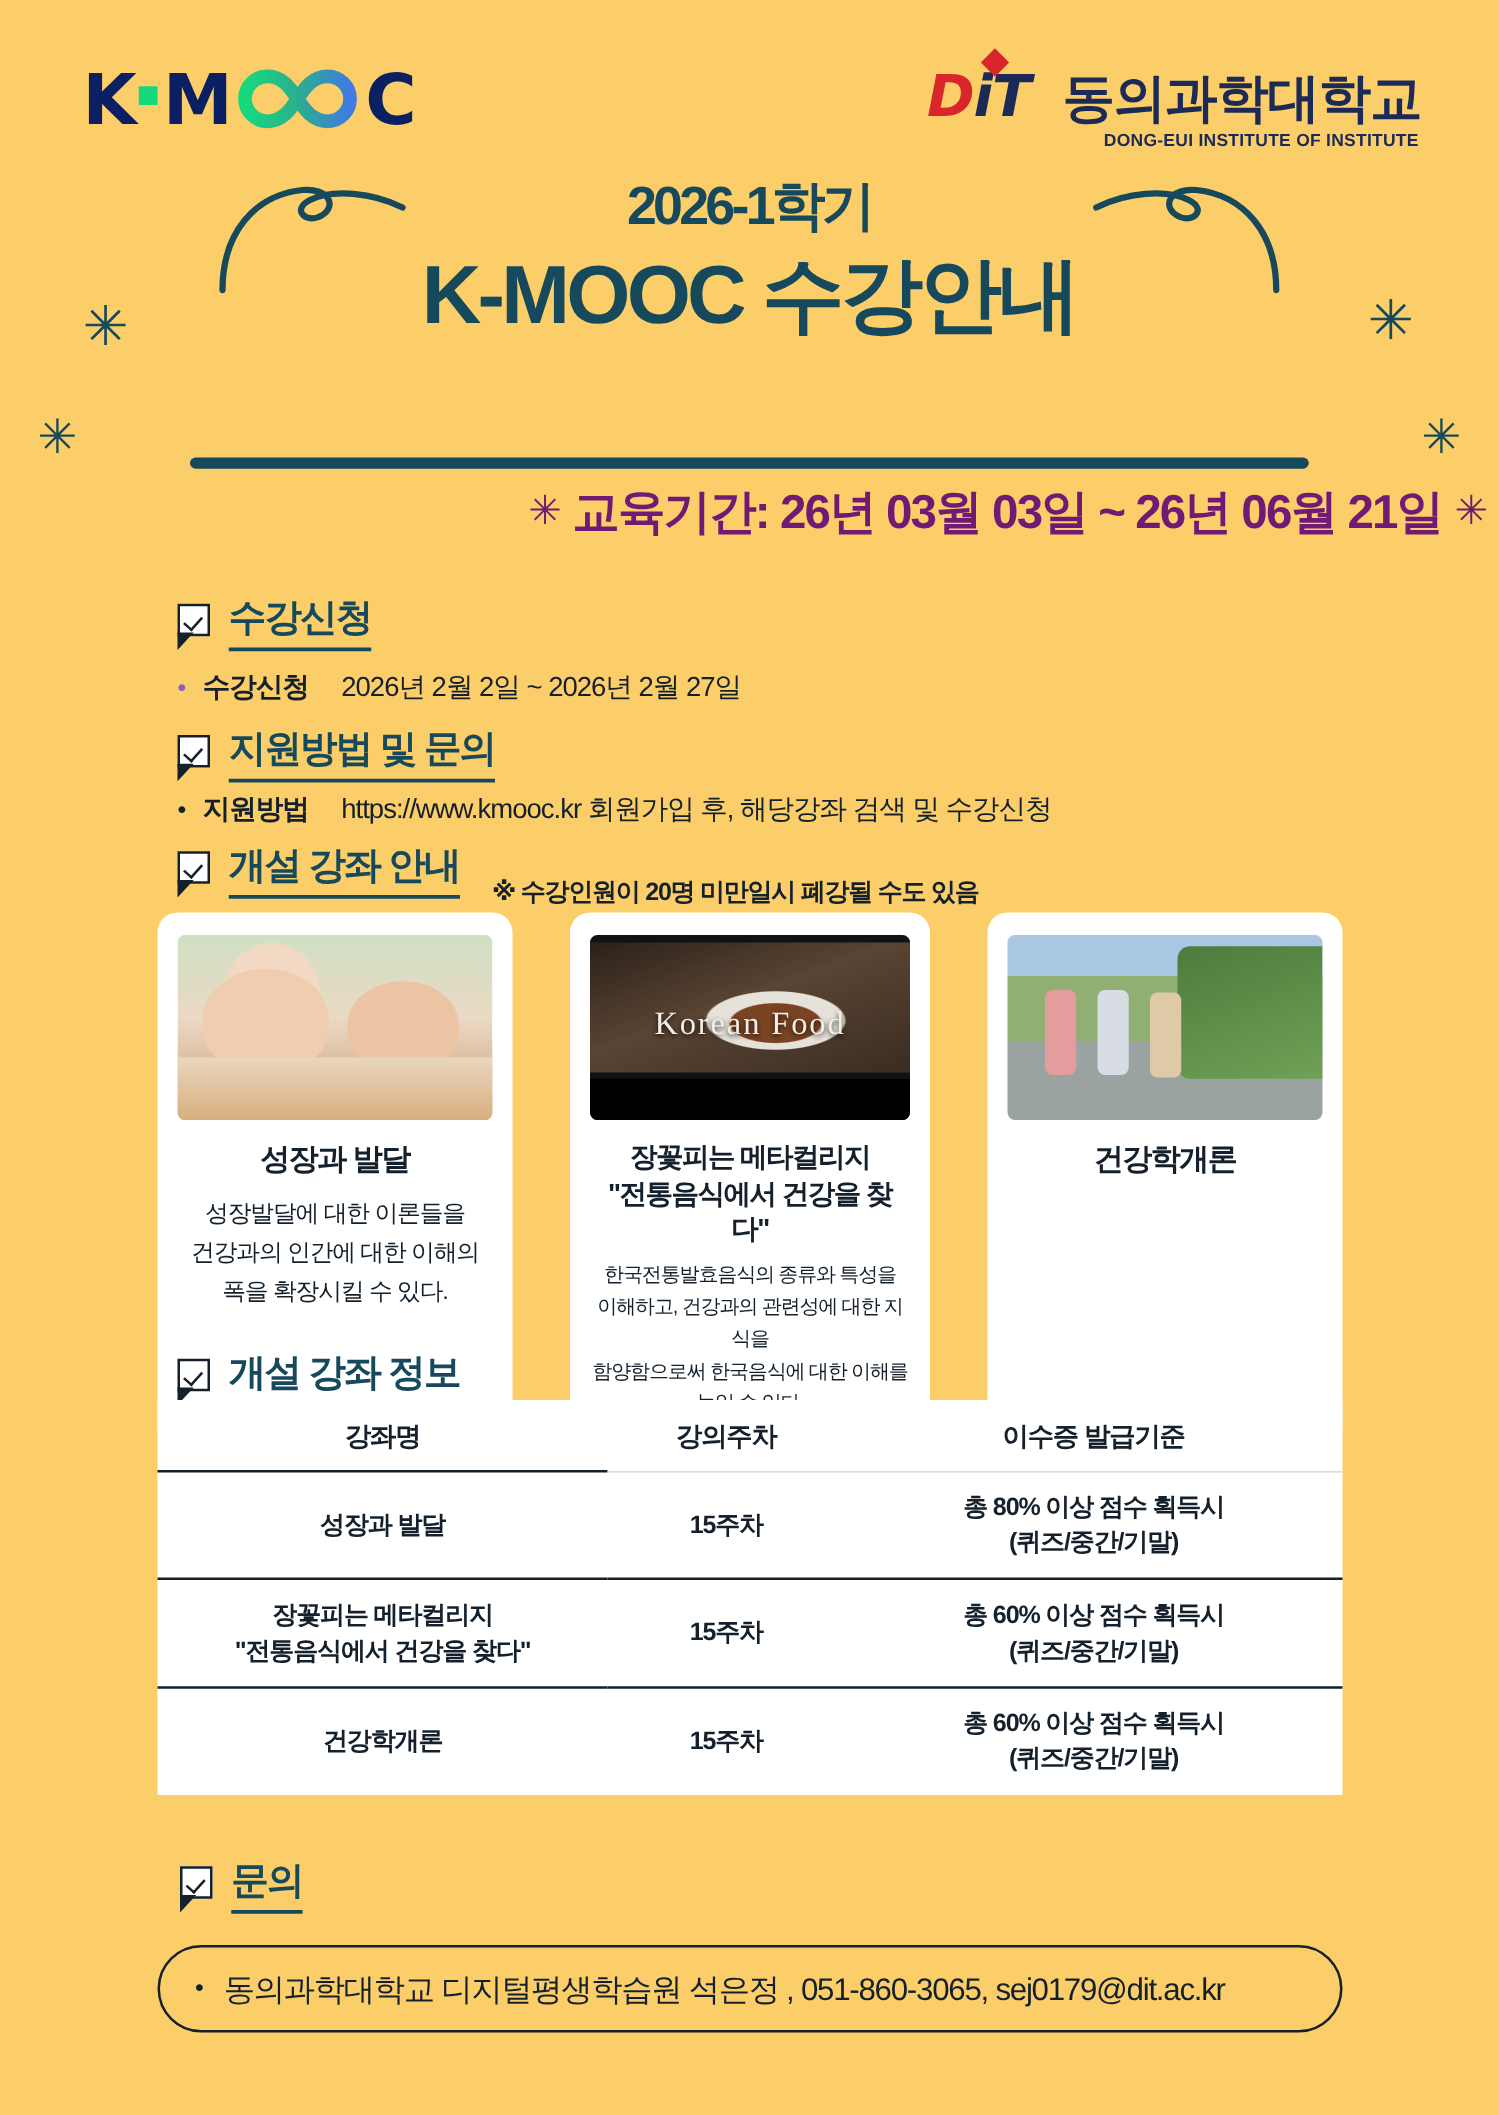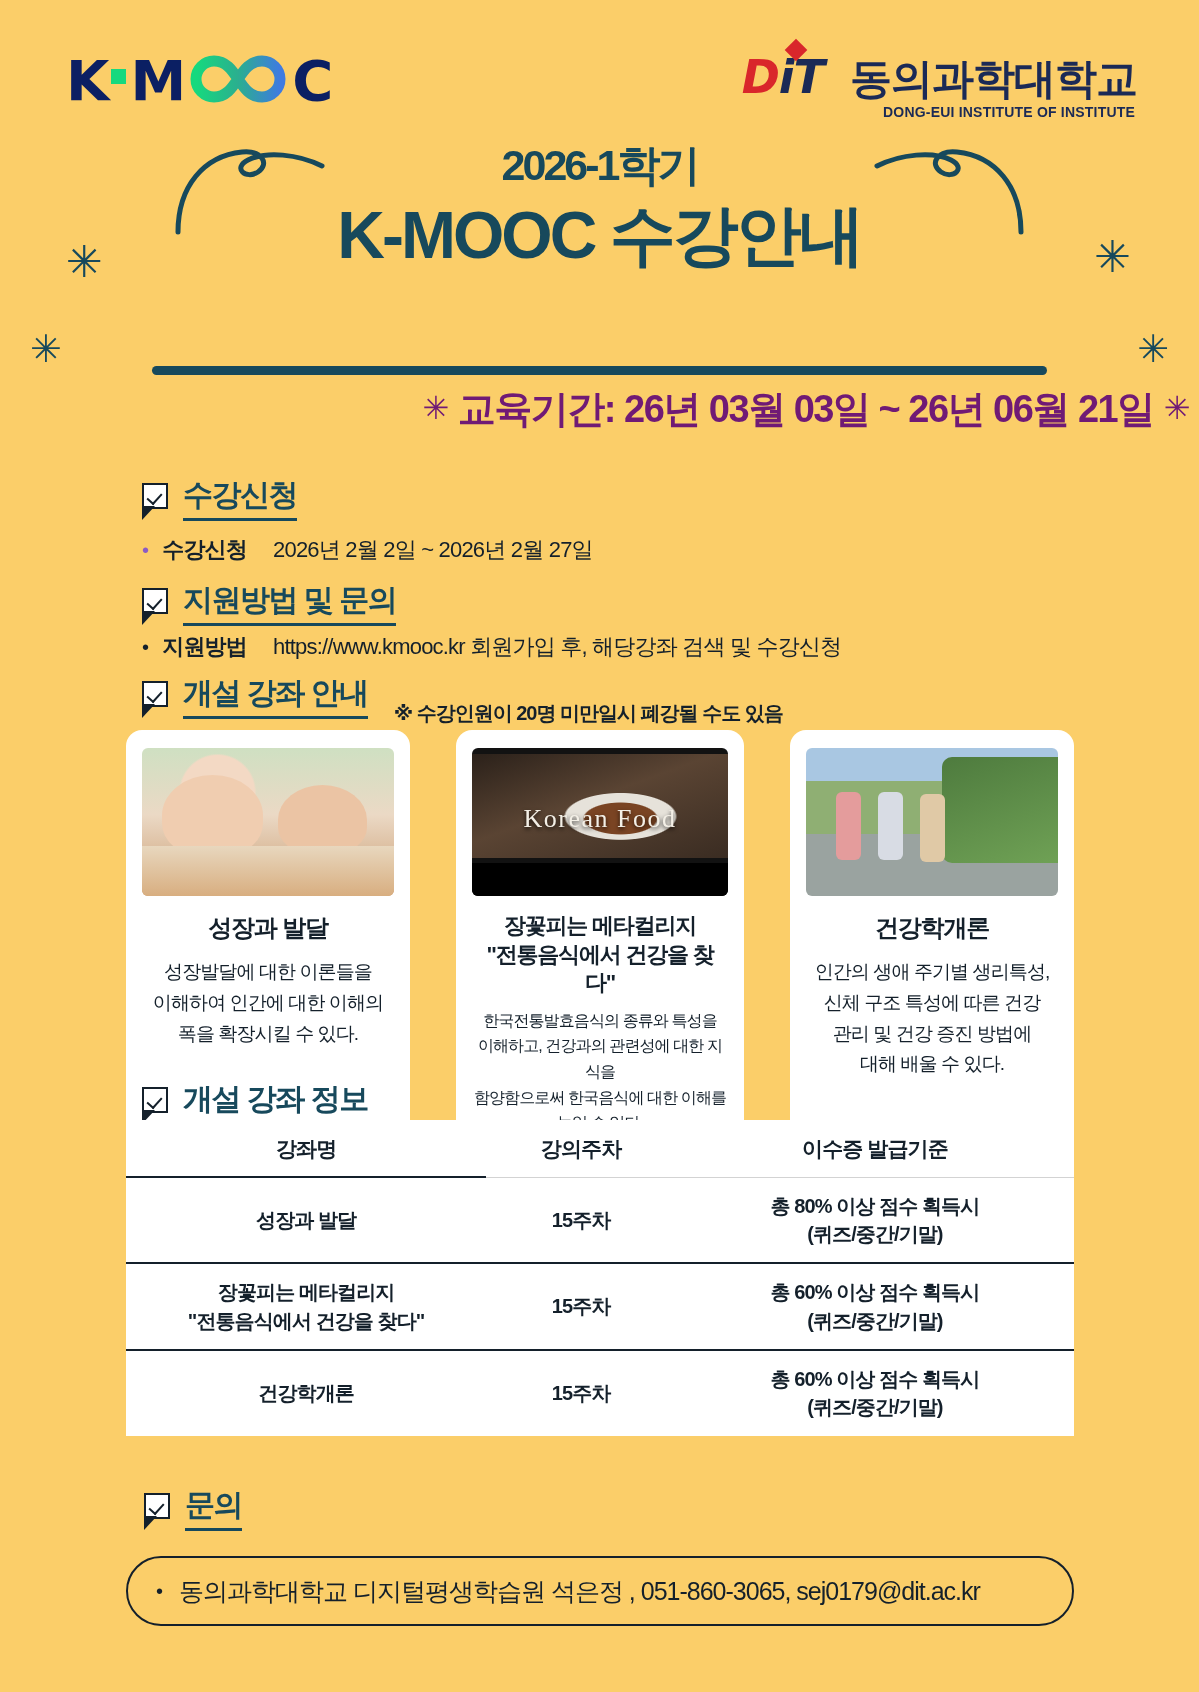--- a/index.html
+++ b/index.html
@@ -511,21 +511,21 @@
 
   <div class="cards">
 
     <div class="card">
       <div class="card-img thumb1"></div>
       <div class="card-title">
         <span>성장과 발달</span>
       </div>
       <div class="card-desc">
         <span>성장발달에 대한 이론들을</span><br>
-        <span>이해하여 인간에 대한 이해의</span><br>
+        <span>건강과의 인간에 대한 이해의</span><br>
         <span>폭을 확장시킬 수 있다.</span>
       </div>
     </div>
 
     <div class="card mid">
       <div class="card-img thumb2">
         <span class="food-photo"></span>
         <span class="food-label">Korean Food</span>
         <span class="food-bar"></span>
       </div>
@@ -538,26 +538,20 @@
         <span>이해하고, 건강과의 관련성에 대한 지식을</span><br>
         <span>함양함으로써 한국음식에 대한 이해를</span><br>
         <span>높일 수 있다.</span>
       </div>
     </div>
 
     <div class="card">
       <div class="card-img thumb3"></div>
       <div class="card-title">
         <span>건강학개론</span>
-      </div>
-      <div class="card-desc">
-        <span>인간의 생애 주기별 생리특성,</span><br>
-        <span>신체 구조 특성에 따른 건강</span><br>
-        <span>관리 및 건강 증진 방법에</span><br>
-        <span>대해 배울 수 있다.</span>
       </div>
     </div>
   </div>
 
   <div class="sec" style="left:142px; top:1082px;">
     <span class="chk">
         <span class="tail"></span>
       </span>
     <span class="sec-title">개설 강좌 정보</span>
   </div>

